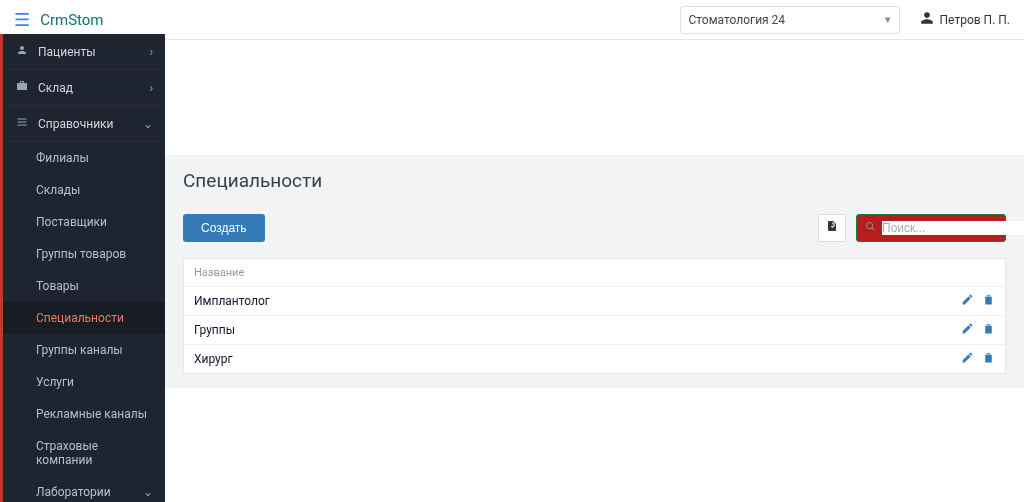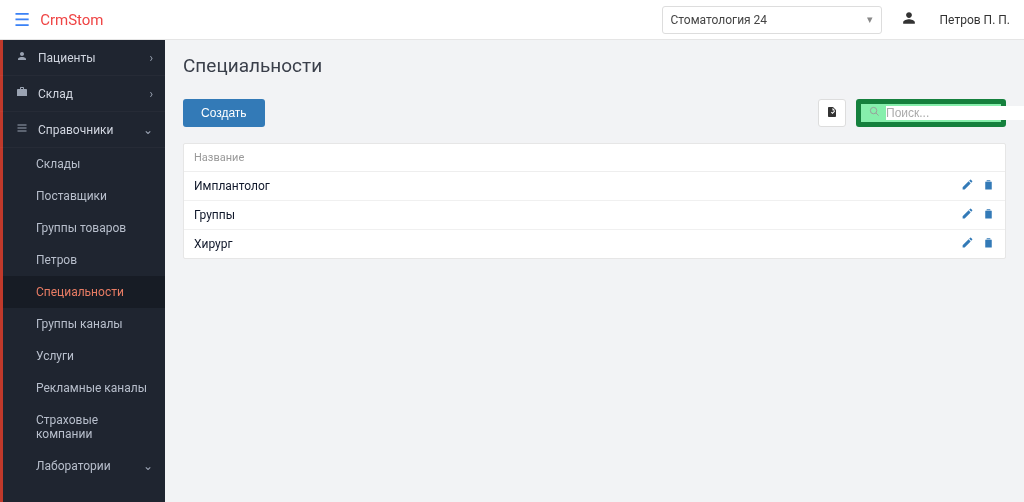--- a/index.html
+++ b/index.html
@@ -21,21 +21,21 @@
     padding: 0 14px;
   }
   .hamburger {
     color: #3b82f6;
     font-size: 18px;
     margin-right: 10px;
     cursor: pointer;
   }
   .brand {
     font-size: 15px;
-    color: #ef4444;
+    color: #0f766e;
   }
   .topbar-spacer { flex: 1; }
   .clinic-select {
     width: 220px;
     height: 28px;
     border: 1px solid #ddd;
     border-radius: 3px;
     display: flex;
     align-items: center;
     justify-content: space-between;
@@ -45,33 +45,34 @@
     margin-right: 20px;
     cursor: pointer;
   }
   .clinic-select .caret {
     color: #888;
     font-size: 11px;
   }
   .user-block {
     display: flex;
     align-items: center;
-    gap: 24px;
+    gap: 6px;
     font-size: 12px;
     color: #333;
     cursor: pointer;
   }
   .user-block .user-icon {
     font-size: 14px;
     color: #333;
   }
   
   .layout {
     display: flex;
     height: calc(100% - 40px);
+    align-items: center;
   }
   
   .sidebar {
     width: 165px;
     background: #1f2530;
     color: #c9ced8;
     display: flex;
     flex-direction: column;
     font-size: 12px;
     position: relative;
@@ -153,22 +154,22 @@
     align-items: center;
     justify-content: center;
     margin-right: 10px;
     cursor: pointer;
     font-size: 13px;
     color: #333;
   }
   .search-box {
     width: 150px;
     height: 28px;
-    border: 5px solid #15803d;
-    background: #86efac;
+    border: 1px solid #15803d;
+    background: #b91c1c;
     border-radius: 3px;
     display: flex;
     align-items: center;
     padding: 0 8px;
   }
   .search-box .search-icon {
     color: #999;
     font-size: 12px;
     margin-right: 6px;
   }
@@ -265,24 +266,25 @@
       <span class="nav-icon">
         <svg width="12" height="12" viewBox="0 0 24 24" fill="#9aa3b2">
             <path d="M3 5h18v2H3zm0 6h18v2H3zm0 6h18v2H3z"></path>
           </svg>
       </span>
       <span class="nav-label">Справочники</span>
       <span class="chev">⌄</span>
     </div>
 
     <div id="sub-items-container">
+        <div class="sub-item">Филиалы</div>
         <div class="sub-item">Склады</div>
         <div class="sub-item">Поставщики</div>
         <div class="sub-item">Группы товаров</div>
-        <div class="sub-item">Петров</div>
+        <div class="sub-item">Товары</div>
         <div class="sub-item active">Специальности</div>
         <div class="sub-item">Группы каналы</div>
         <div class="sub-item">Услуги</div>
         <div class="sub-item">Рекламные каналы</div>
         <div class="sub-item">Страховые компании</div>
         <div class="sub-item" style="display: flex; align-items: center;">
           <span style="flex: 1 1 0%;">Лаборатории</span>
           <span style="color: rgb(154, 163, 178);">⌄</span>
         </div>
       </div>

